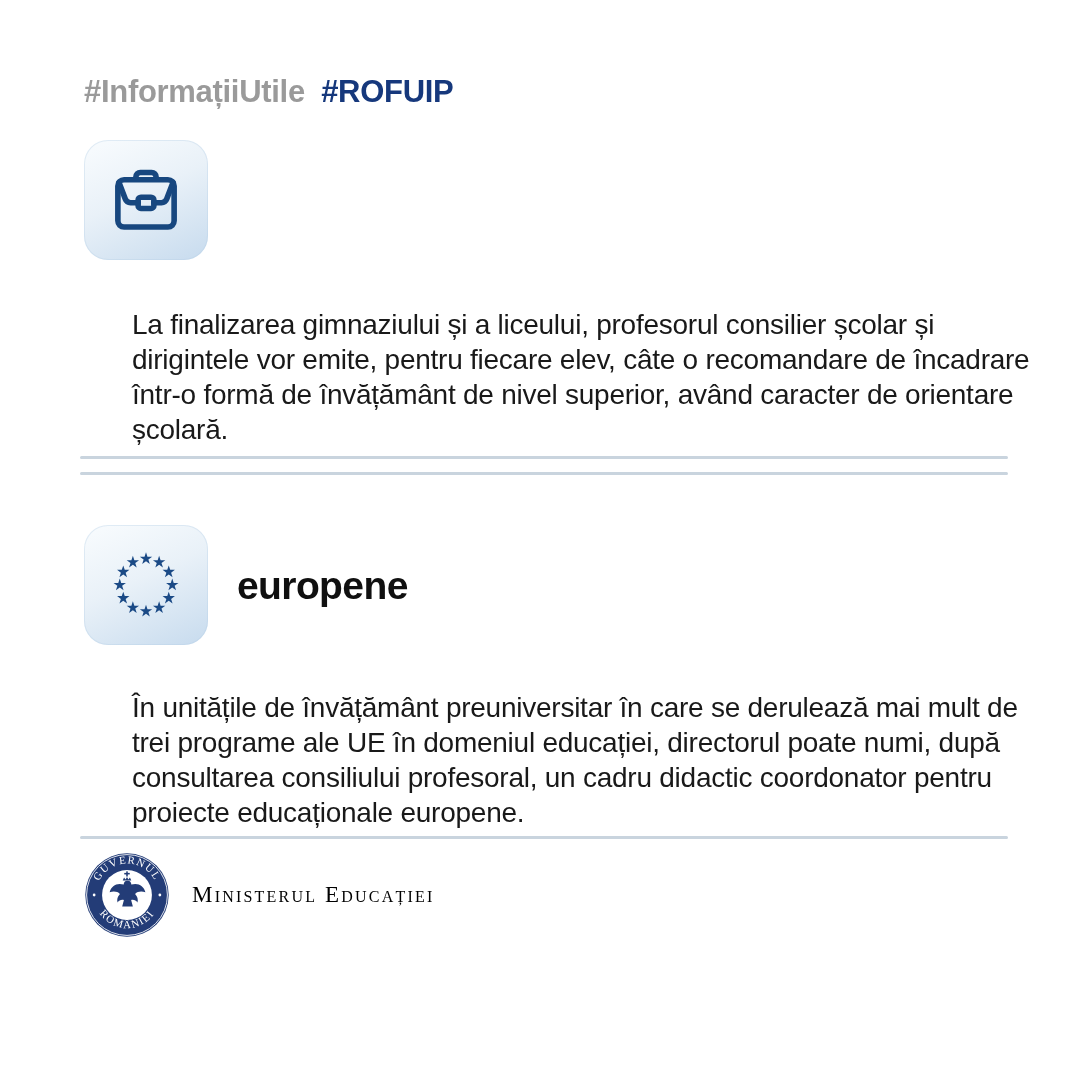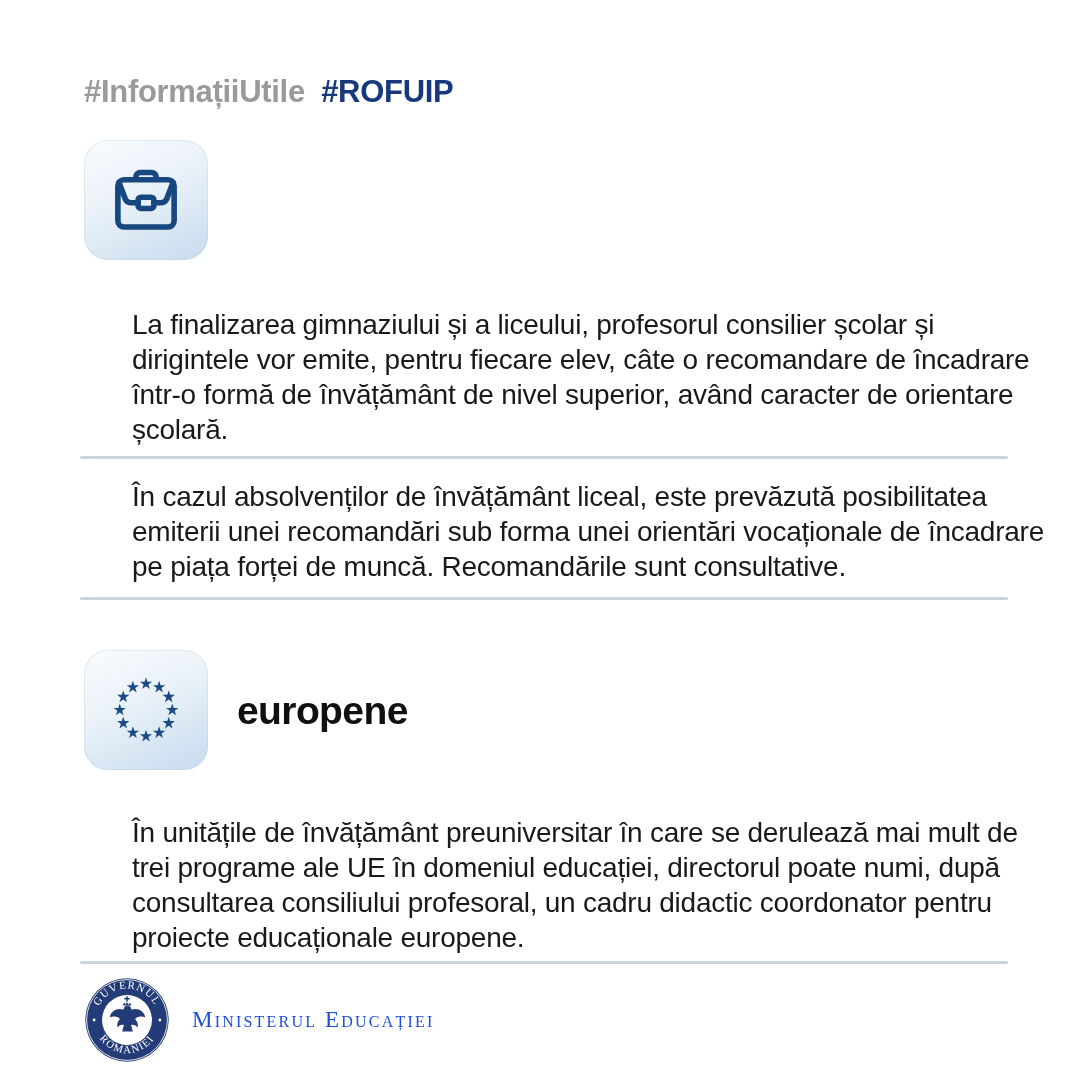--- a/index.html
+++ b/index.html
@@ -52,21 +52,21 @@
   .d1 { margin-top: 9px; }
   .d2 { margin-top: 13px; }
   .d3 { margin-top: 6px; }
 
   
   .footer { display: flex; align-items: center; gap: 22px; margin-top: 13px; }
   .seal { width: 86px; height: 86px; flex: 0 0 auto; }
   .ministry {
     font-family: "Liberation Serif", serif;
     font-variant: small-caps;
-    font-size: 23px; letter-spacing: 2.2px; color: #1d4ed8;
+    font-size: 23px; letter-spacing: 2.2px; color: #000000;
   }
 </style>
 </head>
 <body>
 
 <div class="page">
   <div class="content">
 
     <div class="hashtags">
       <span class="tag-gray">#InformațiiUtile</span>
@@ -80,21 +80,20 @@
           <rect x="7" y="14" width="50" height="42" rx="5.5"></rect>
           <path d="M8 16.5 l5.6 14.7 a5 5 0 0 0 4.7 3.2 H25"></path>
           <path d="M56 16.5 l-5.6 14.7 a5 5 0 0 1 -4.7 3.2 H39"></path>
           <rect x="25" y="29.5" width="14" height="10" rx="2.5"></rect>
         </svg>
       </div>
     </div>
 
     <div class="para p1">La finalizarea gimnaziului și a liceului, profesorul consilier școlar și dirigintele vor emite, pentru fiecare elev, câte o recomandare de încadrare într-o formă de învățământ de nivel superior, având caracter de orientare școlară.</div>
     <hr class="divider d1">
-    <div class="para p2">În cazul absolvenților de învățământ liceal, este prevăzută posibilitatea emiterii unei recomandări sub forma unei orientări vocaționale de încadrare pe piața forței de muncă. Recomandările sunt consultative.</div>
     <hr class="divider d2">
 
     <div class="section-header sh2">
       <div class="icon-tile">
         <svg width="80" height="80" viewBox="0 0 64 64" fill="#1b4a86">
           <defs>
             <polygon id="star" points="0,-5.2 1.18,-1.62 4.95,-1.61 1.9,0.62 3.06,4.21 0,2 -3.06,4.21 -1.9,0.62 -4.95,-1.61 -1.18,-1.62"></polygon>
           </defs>
           <use href="#star" transform="translate(32,11)"></use>
           <use href="#star" transform="translate(42.5,13.81)"></use>

